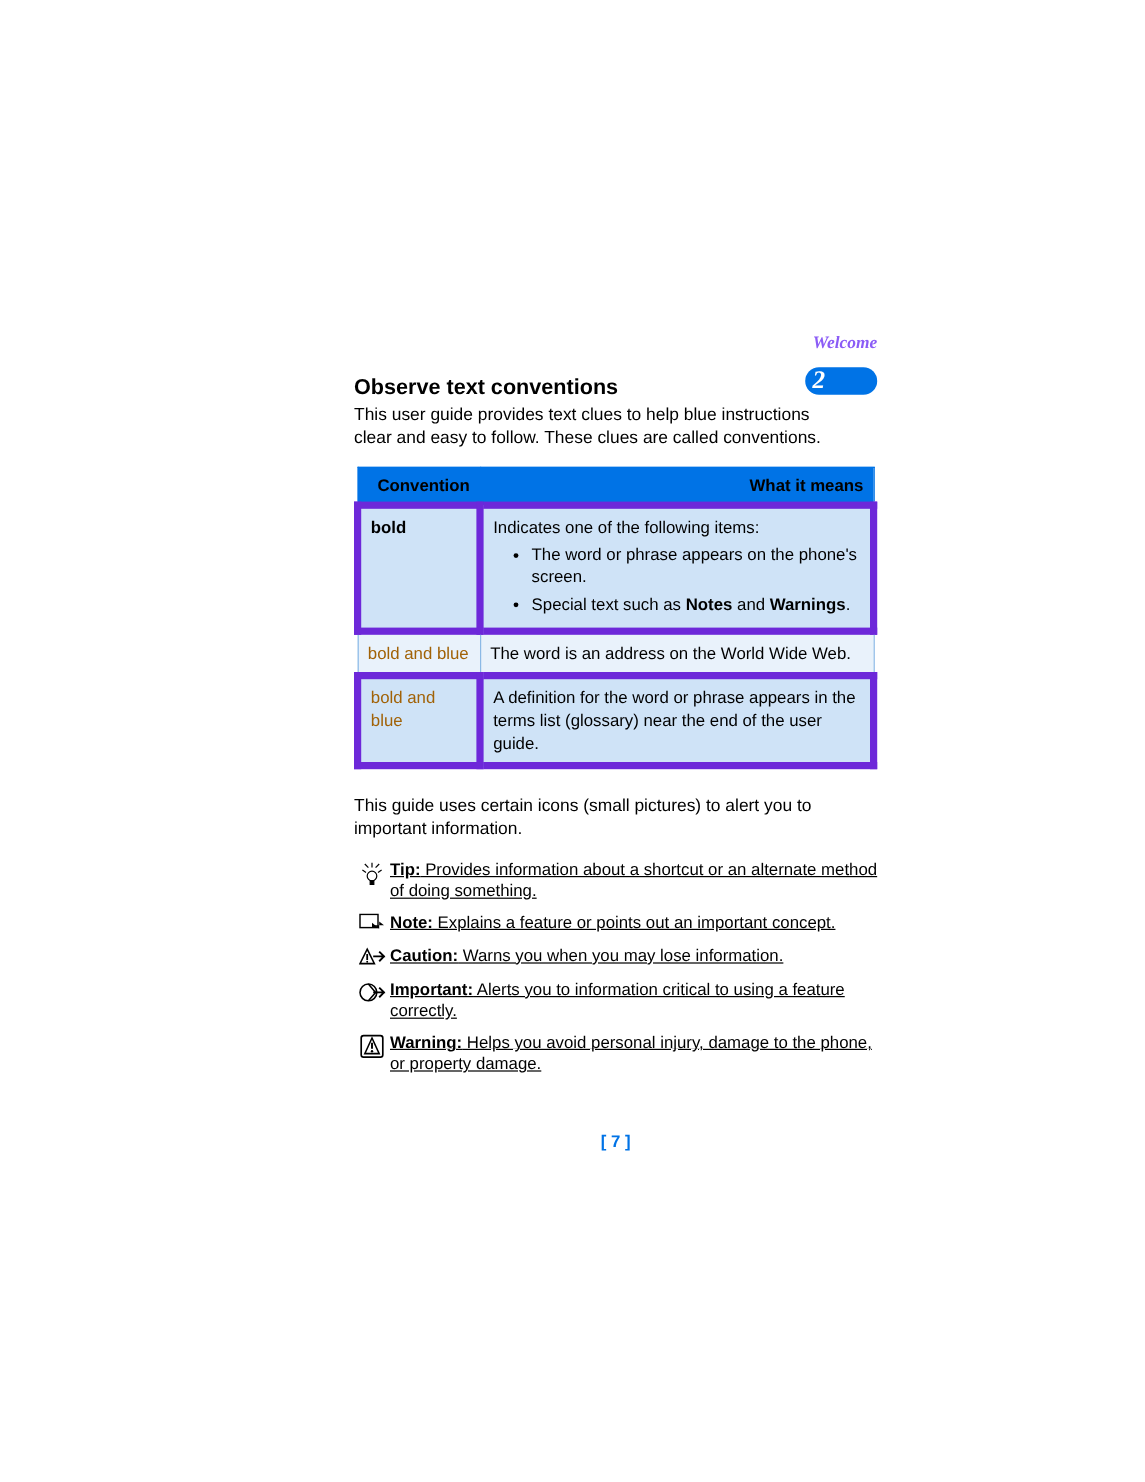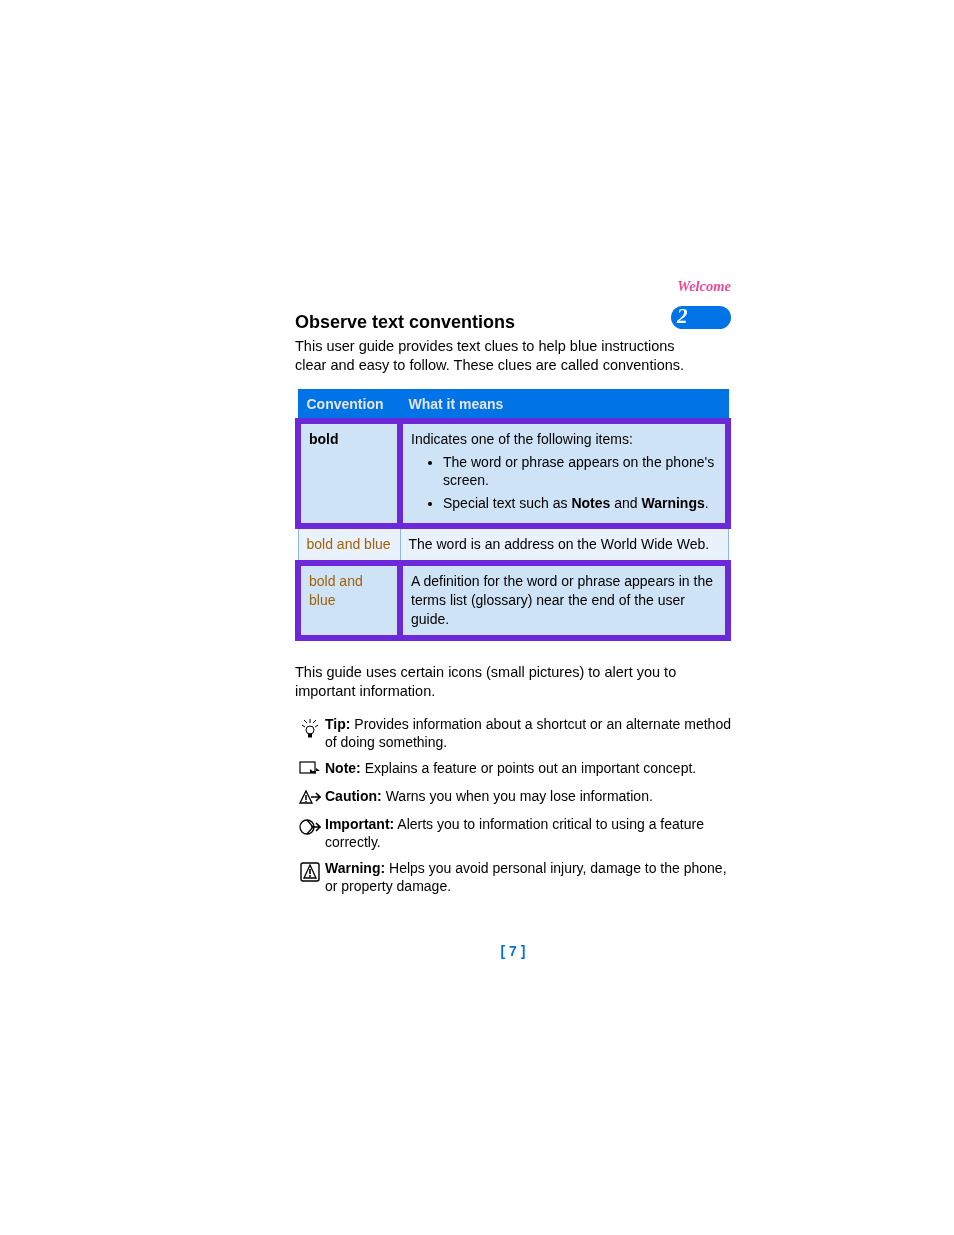--- a/index.html
+++ b/index.html
@@ -21,21 +21,21 @@
   }
   .header-row {
     position: relative;
     height: 28px;
     margin-bottom: 4px;
   }
   .welcome {
     position: absolute;
     right: 0;
     top: -2px;
-    color: #ec4899;
+    color: #8b5cf6;
     font-style: italic;
     font-weight: bold;
     font-size: 14.5px;
     font-family: Georgia, "Times New Roman", serif;
   }
   .chapter-badge {
     position: absolute;
     right: 0;
     top: 26px;
     width: 60px;
@@ -69,22 +69,22 @@
     width: 395px;
   }
   
   table.conv {
     border-collapse: collapse;
     width: 100%;
     margin-bottom: 22px;
   }
   table.conv th {
     background: #0073e6;
-    color: #e5e5e5;
-    text-align: left;
+    color: #000000;
+    text-align: right;
     font-weight: bold;
     padding: 6px 8px;
     font-size: 14px;
     border: 1px solid #0073e6;
   }
   table.conv td {
     padding: 6px 8px;
     vertical-align: top;
     font-size: 14px;
     line-height: 1.35;
@@ -96,20 +96,21 @@
   .bold { font-weight: bold; }
   .bold-blue { font-weight: normal; color: #a16207; }
   .italic { font-style: italic; }
   ul.cell-list { margin: 4px 0 0 0; padding-left: 32px; }
   ul.cell-list li { margin-bottom: 4px; }
   
   .clue-row {
     display: flex;
     align-items: flex-start;
     margin-bottom: 8px;
+    text-decoration: underline;
   }
   .clue-icon {
     width: 30px;
     flex: 0 0 30px;
     display: flex;
     justify-content: center;
     padding-top: 2px;
   }
   .clue-text {
     flex: 1;

